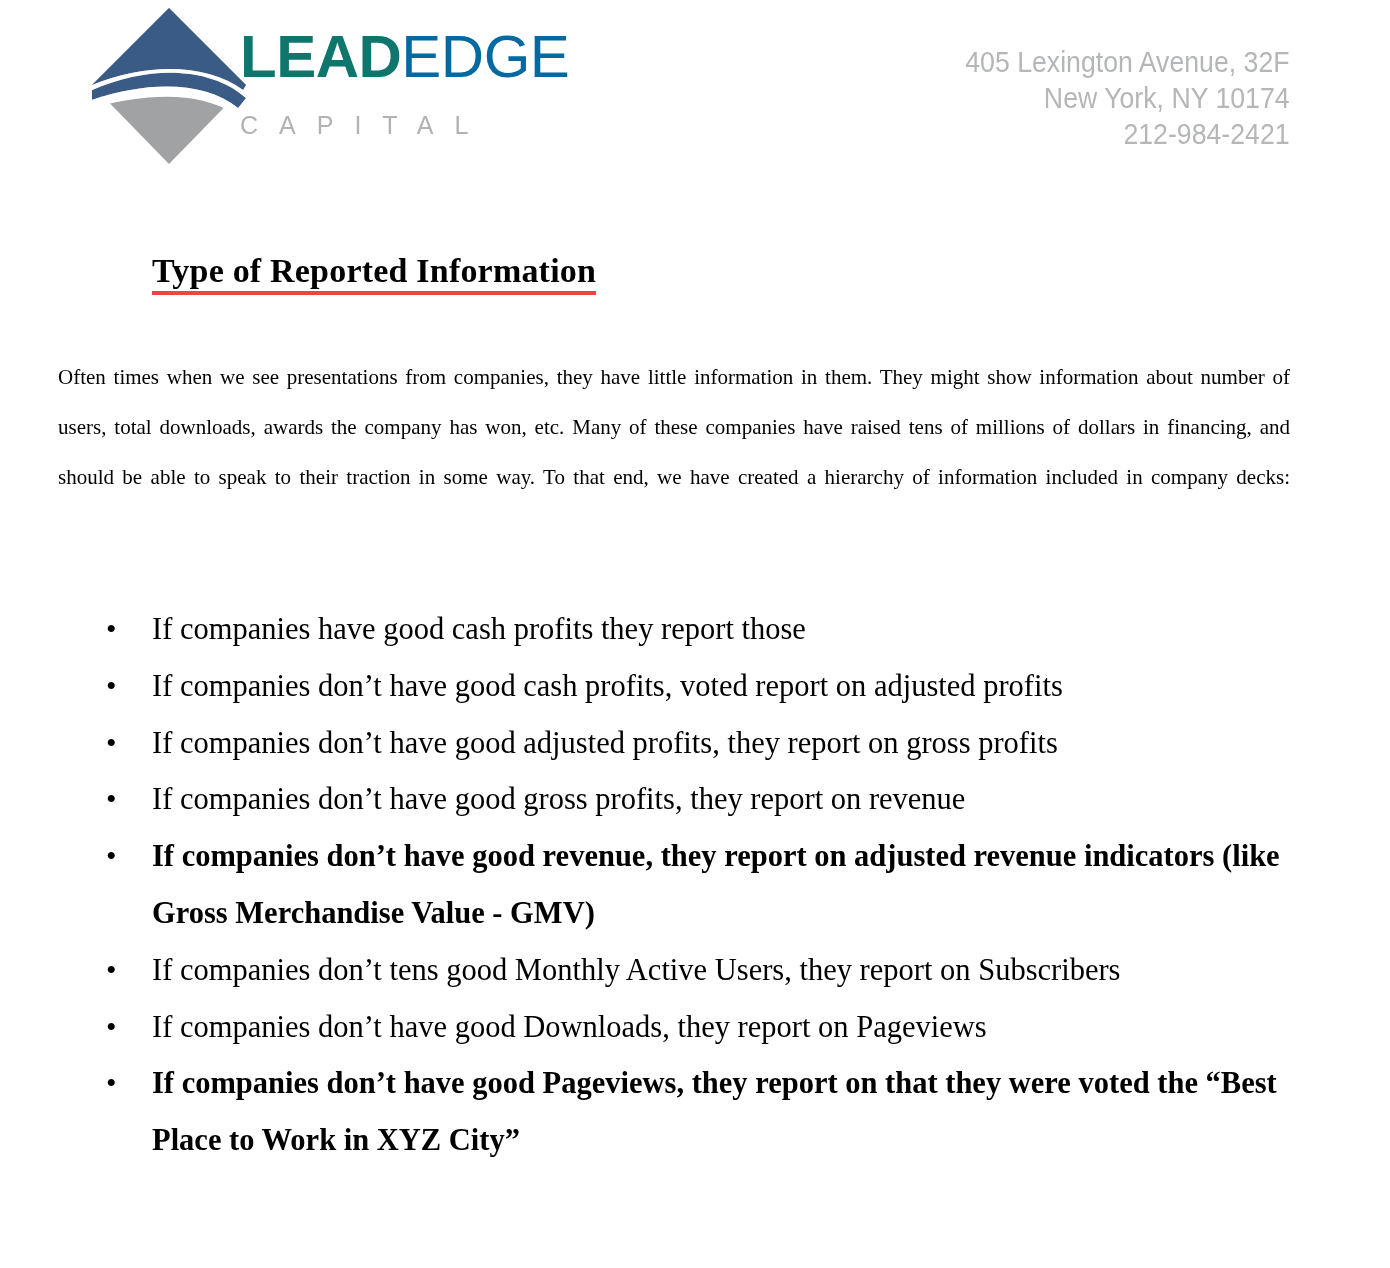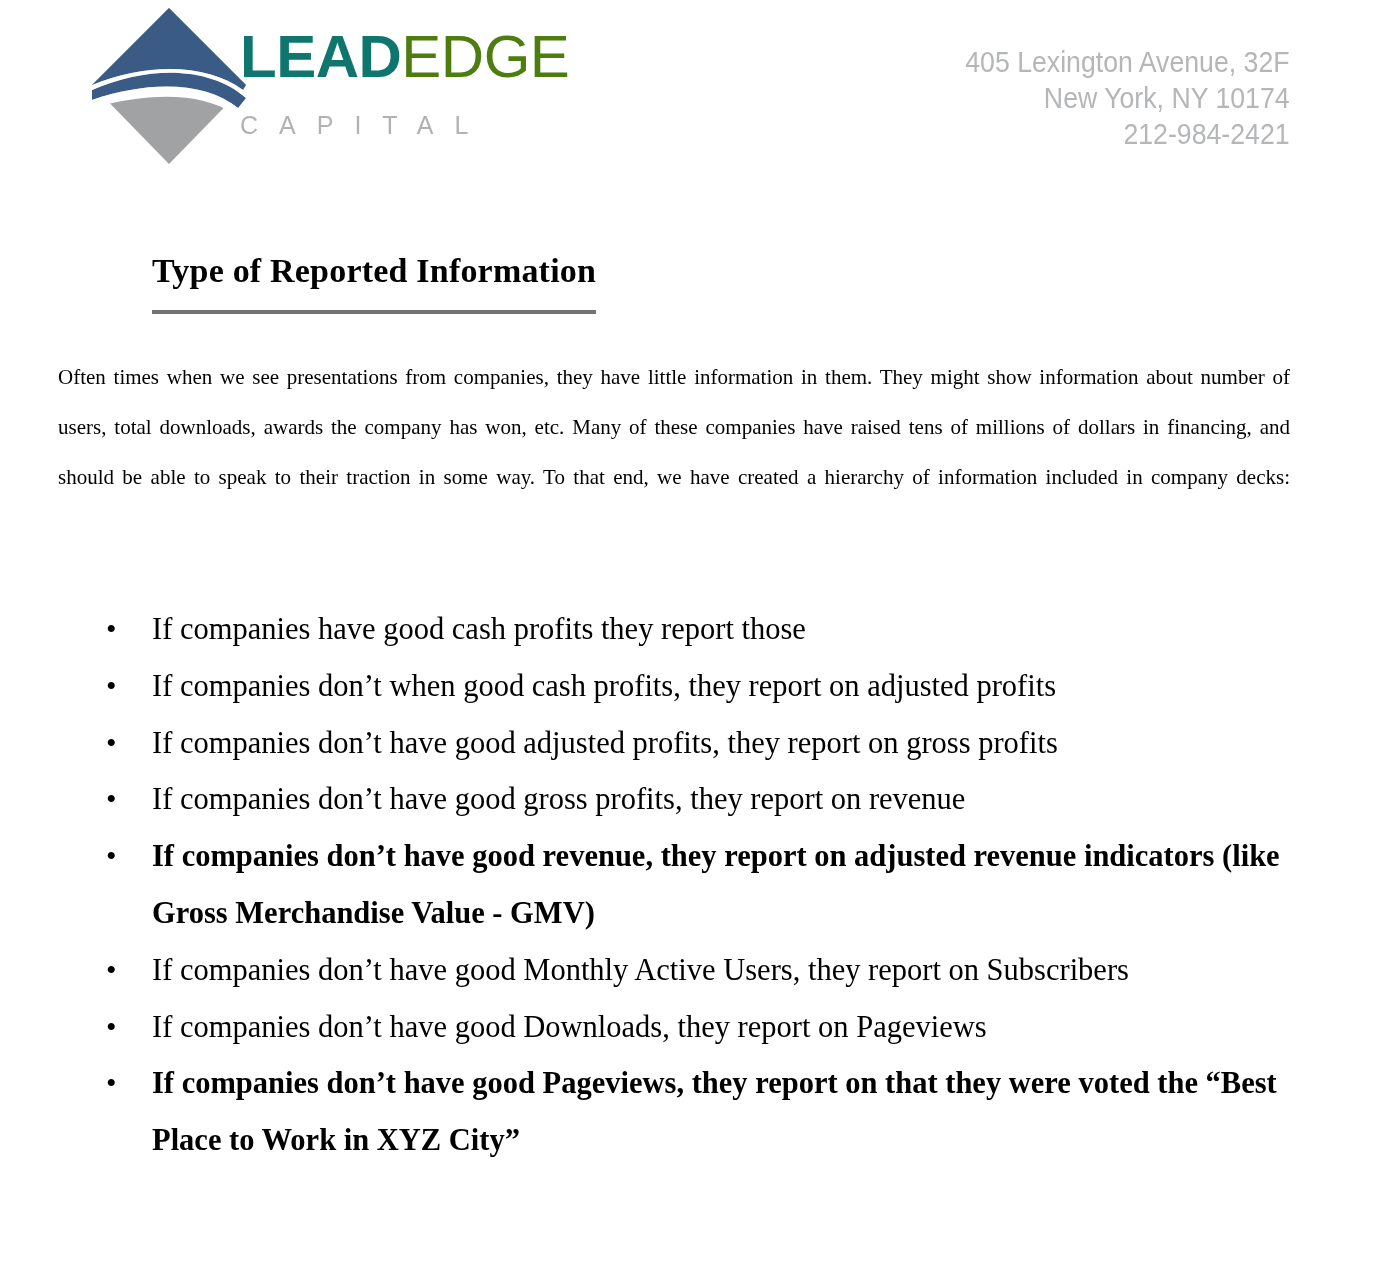--- a/index.html
+++ b/index.html
@@ -53,21 +53,21 @@
   .wordmark-main {
     font-family: "Liberation Sans", "DejaVu Sans", sans-serif;
     font-weight: 700;
     font-size: 60px;
     line-height: 62px;
     letter-spacing: -0.5px;
     white-space: nowrap;
   }
 
   .wm-lead { color: #0f766e; }
-  .wm-edge { color: #4d7c0f; font-weight: 400; }
+  .wm-edge { color: #0369a1; font-weight: 400; }
 
   .wordmark-sub {
     font-family: "Liberation Sans", "DejaVu Sans", sans-serif;
     font-weight: 400;
     font-size: 25px;
     line-height: 30px;
     letter-spacing: 21px;
     color: #b0b2b4;
     margin-top: 22px;
     white-space: nowrap;
@@ -103,22 +103,22 @@
     position: absolute;
     left: 152px;
     top: 228px;
     font-size: 34px;
     font-weight: 700;
     line-height: 40px;
     letter-spacing: 0.2px;
     white-space: nowrap;
   }
   .page-title .title-text {
-    border-bottom: 4px solid #737373;
-    padding-bottom: 19px;
+    border-bottom: 4px solid #ef4444;
+    padding-bottom: 0;
     display: inline-block;
   }
 
   .intro {
     position: absolute;
     left: 58px;
     top: 331px;
     width: 1232px;
     font-size: 21px;
     line-height: 50px;
@@ -226,37 +226,37 @@
 
   <p class="intro">Often times when we see presentations from companies, they have little information in them.  They might show information about number of users, total downloads, awards the company has won, etc.  Many of these companies have raised tens of millions of dollars in financing, and should be able to speak to their traction in some way.  To that end, we have created a hierarchy of information included in company decks:</p>
 
   <ul class="bullet-list">
     <li class="bullet-item">
       <span class="bullet-dot"></span>
       <span class="bullet-text">If companies have good cash profits they report those</span>
     </li>
     <li class="bullet-item">
       <span class="bullet-dot"></span>
-      <span class="bullet-text">If companies don’t when good cash profits, they report on adjusted profits</span>
+      <span class="bullet-text">If companies don’t have good cash profits, voted report on adjusted profits</span>
     </li>
     <li class="bullet-item">
       <span class="bullet-dot"></span>
       <span class="bullet-text">If companies don’t have good adjusted profits, they report on gross profits</span>
     </li>
     <li class="bullet-item">
       <span class="bullet-dot"></span>
       <span class="bullet-text">If companies don’t have good gross profits, they report on revenue</span>
     </li>
     <li class="bullet-item wrap">
       <span class="bullet-dot"></span>
       <span class="bullet-text">If companies don’t have good revenue, they report on adjusted revenue indicators (like Gross Merchandise Value - GMV)</span>
     </li>
     <li class="bullet-item">
       <span class="bullet-dot"></span>
-      <span class="bullet-text">If companies don’t have good Monthly Active Users, they report on Subscribers</span>
+      <span class="bullet-text">If companies don’t tens good Monthly Active Users, they report on Subscribers</span>
     </li>
     <li class="bullet-item">
       <span class="bullet-dot"></span>
       <span class="bullet-text">If companies don’t have good Downloads, they report on Pageviews</span>
     </li>
     <li class="bullet-item wrap">
       <span class="bullet-dot"></span>
       <span class="bullet-text">If companies don’t have good Pageviews, they report on that they were voted the “Best Place to Work in XYZ City”</span>
     </li>
   </ul>

